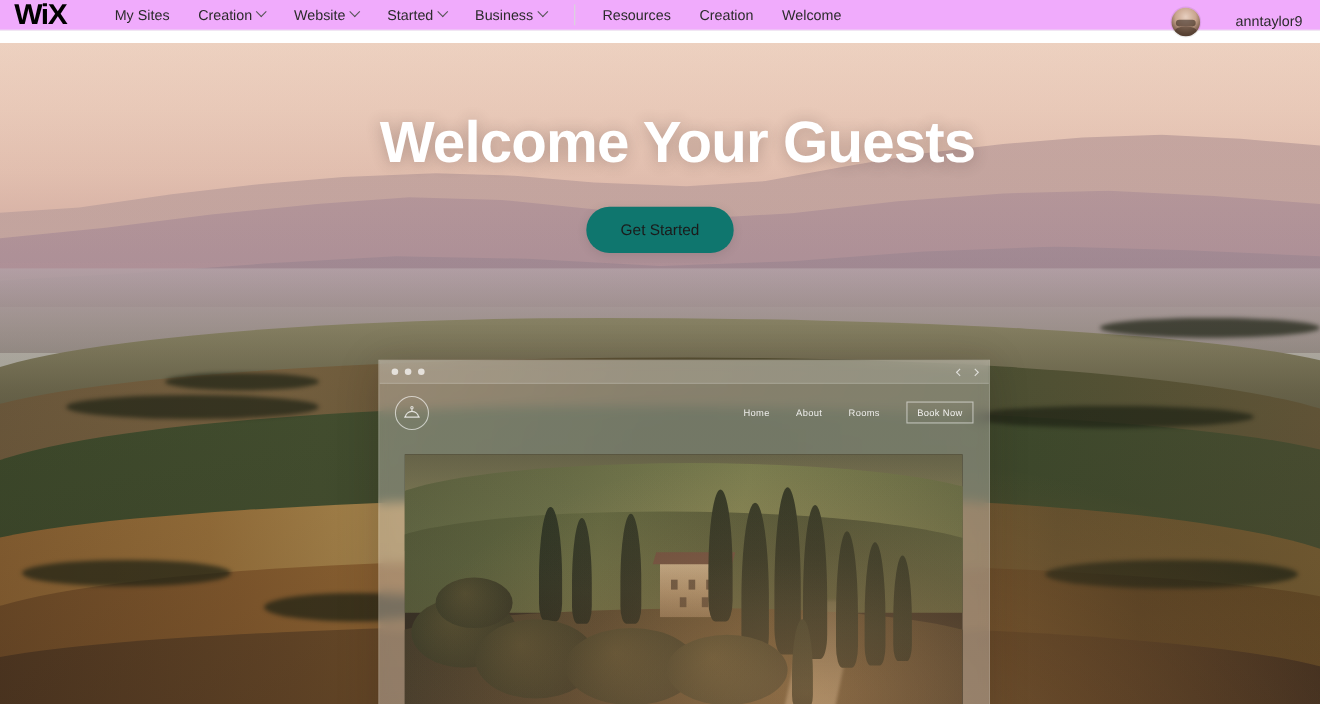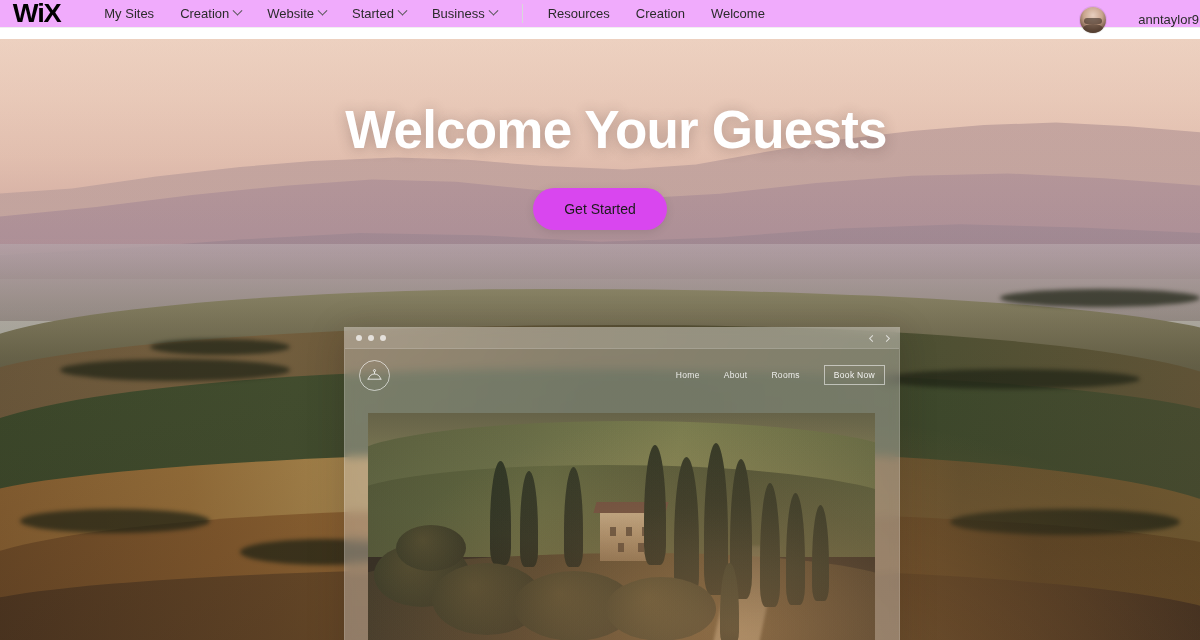--- a/index.html
+++ b/index.html
@@ -55,21 +55,21 @@
     transform: rotate(45deg) translate(-2px,-2px);
   }
 
   .nav-divider {
     width: 1px; height: 19px;
     background: #d8d8d8;
     margin: 0 12px;
   }
 
   .account {
-    position: absolute; right: 1px; top: 0;
+    position: absolute; right: 16px; top: 0;
     height: 39px;
     display: flex; align-items: center; gap: 24px;
   }
   .avatar {
     width: 26px; height: 26px;
     border-radius: 50%;
     overflow: hidden;
     flex: 0 0 26px;
     background: radial-gradient(circle at 50% 32%, #e7cfc0 0%, #c9a58e 42%, #7d5f4e 70%, #4a3428 100%);
     position: relative;
@@ -211,21 +211,21 @@
     line-height: 1.08;
     letter-spacing: -0.8px;
     text-shadow: 0 1px 14px rgba(60,40,40,.30);
     padding-left: 32px;
   }
   .hero-title .line2 { display: block; }
 
   .cta {
     display: inline-block;
     margin-top: 30px;
-    background: #d946ef;
+    background: #0f766e;
     color: #1b1b1b;
     font-size: 14px;
     padding: 13px 31px;
     border: none;
     border-radius: 24px;
     cursor: pointer;
     font-family: "Liberation Sans", sans-serif;
     box-shadow: 0 2px 10px rgba(0,0,0,.10);
   }
 

